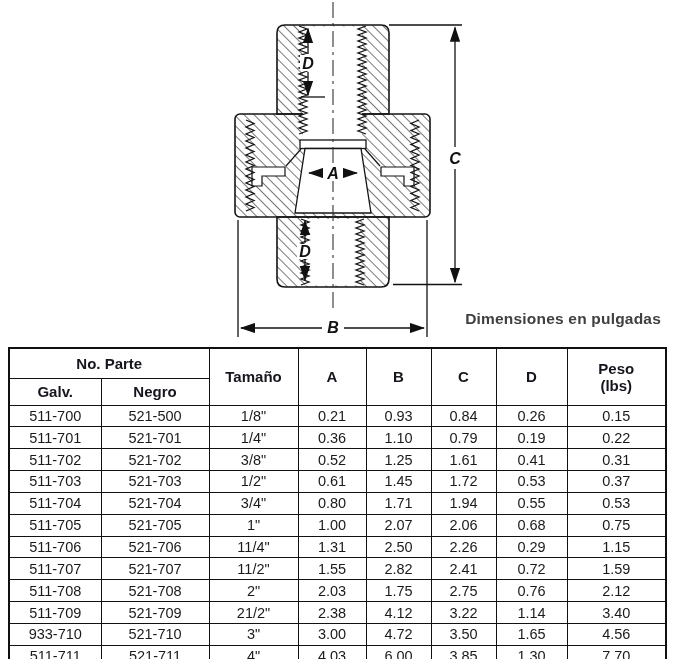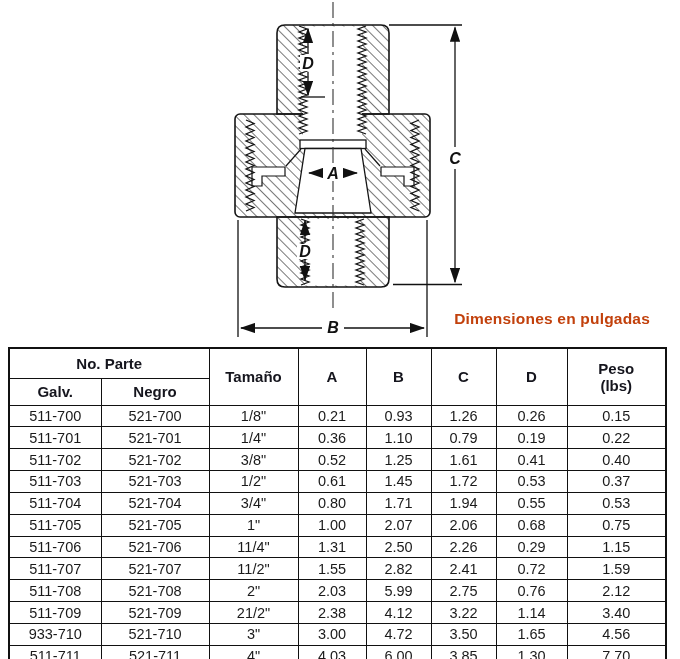--- a/index.html
+++ b/index.html
@@ -2,22 +2,22 @@
 <html><head>
 <meta charset="utf-8">
 <style>
   html,body{margin:0;padding:0;}
   body{
     width:680px;height:659px;position:relative;background:#ffffff;
     font-family:"Liberation Sans",sans-serif;color:#111;overflow:hidden;
   }
   #drawing{position:absolute;left:0;top:0;}
   #caption{
-    position:absolute;top:310px;right:30px;
-    font-size:15.5px;font-weight:bold;color:#c2410c;
+    position:absolute;top:310px;right:19px;
+    font-size:15.5px;font-weight:bold;color:#404040;
     letter-spacing:0.2px;
   }
   table.tbl{
     position:absolute;left:8px;top:347px;width:657px;
     border-collapse:collapse;table-layout:fixed;
     border:2.5px solid #111;
   }
   .tbl th,.tbl td{
     border:1.6px solid #111;
     text-align:center;vertical-align:middle;padding:0;
@@ -141,25 +141,25 @@
       </th>
     </tr>
     <tr class="h2">
       <th>Galv.</th>
       <th>Negro</th>
     </tr>
   </thead>
   <tbody>
       <tr>
         <td>511-700</td>
-        <td>521-700</td>
+        <td>521-500</td>
         <td>1/8"</td>
         <td>0.21</td>
         <td>0.93</td>
-        <td>1.26</td>
+        <td>0.84</td>
         <td>0.26</td>
         <td>0.15</td>
       </tr>
       <tr>
         <td>511-701</td>
         <td>521-701</td>
         <td>1/4"</td>
         <td>0.36</td>
         <td>1.10</td>
         <td>0.79</td>
@@ -167,21 +167,21 @@
         <td>0.22</td>
       </tr>
       <tr>
         <td>511-702</td>
         <td>521-702</td>
         <td>3/8"</td>
         <td>0.52</td>
         <td>1.25</td>
         <td>1.61</td>
         <td>0.41</td>
-        <td>0.40</td>
+        <td>0.31</td>
       </tr>
       <tr>
         <td>511-703</td>
         <td>521-703</td>
         <td>1/2"</td>
         <td>0.61</td>
         <td>1.45</td>
         <td>1.72</td>
         <td>0.53</td>
         <td>0.37</td>
@@ -224,21 +224,21 @@
         <td>2.82</td>
         <td>2.41</td>
         <td>0.72</td>
         <td>1.59</td>
       </tr>
       <tr>
         <td>511-708</td>
         <td>521-708</td>
         <td>2"</td>
         <td>2.03</td>
-        <td>5.99</td>
+        <td>1.75</td>
         <td>2.75</td>
         <td>0.76</td>
         <td>2.12</td>
       </tr>
       <tr>
         <td>511-709</td>
         <td>521-709</td>
         <td>21/2"</td>
         <td>2.38</td>
         <td>4.12</td>

